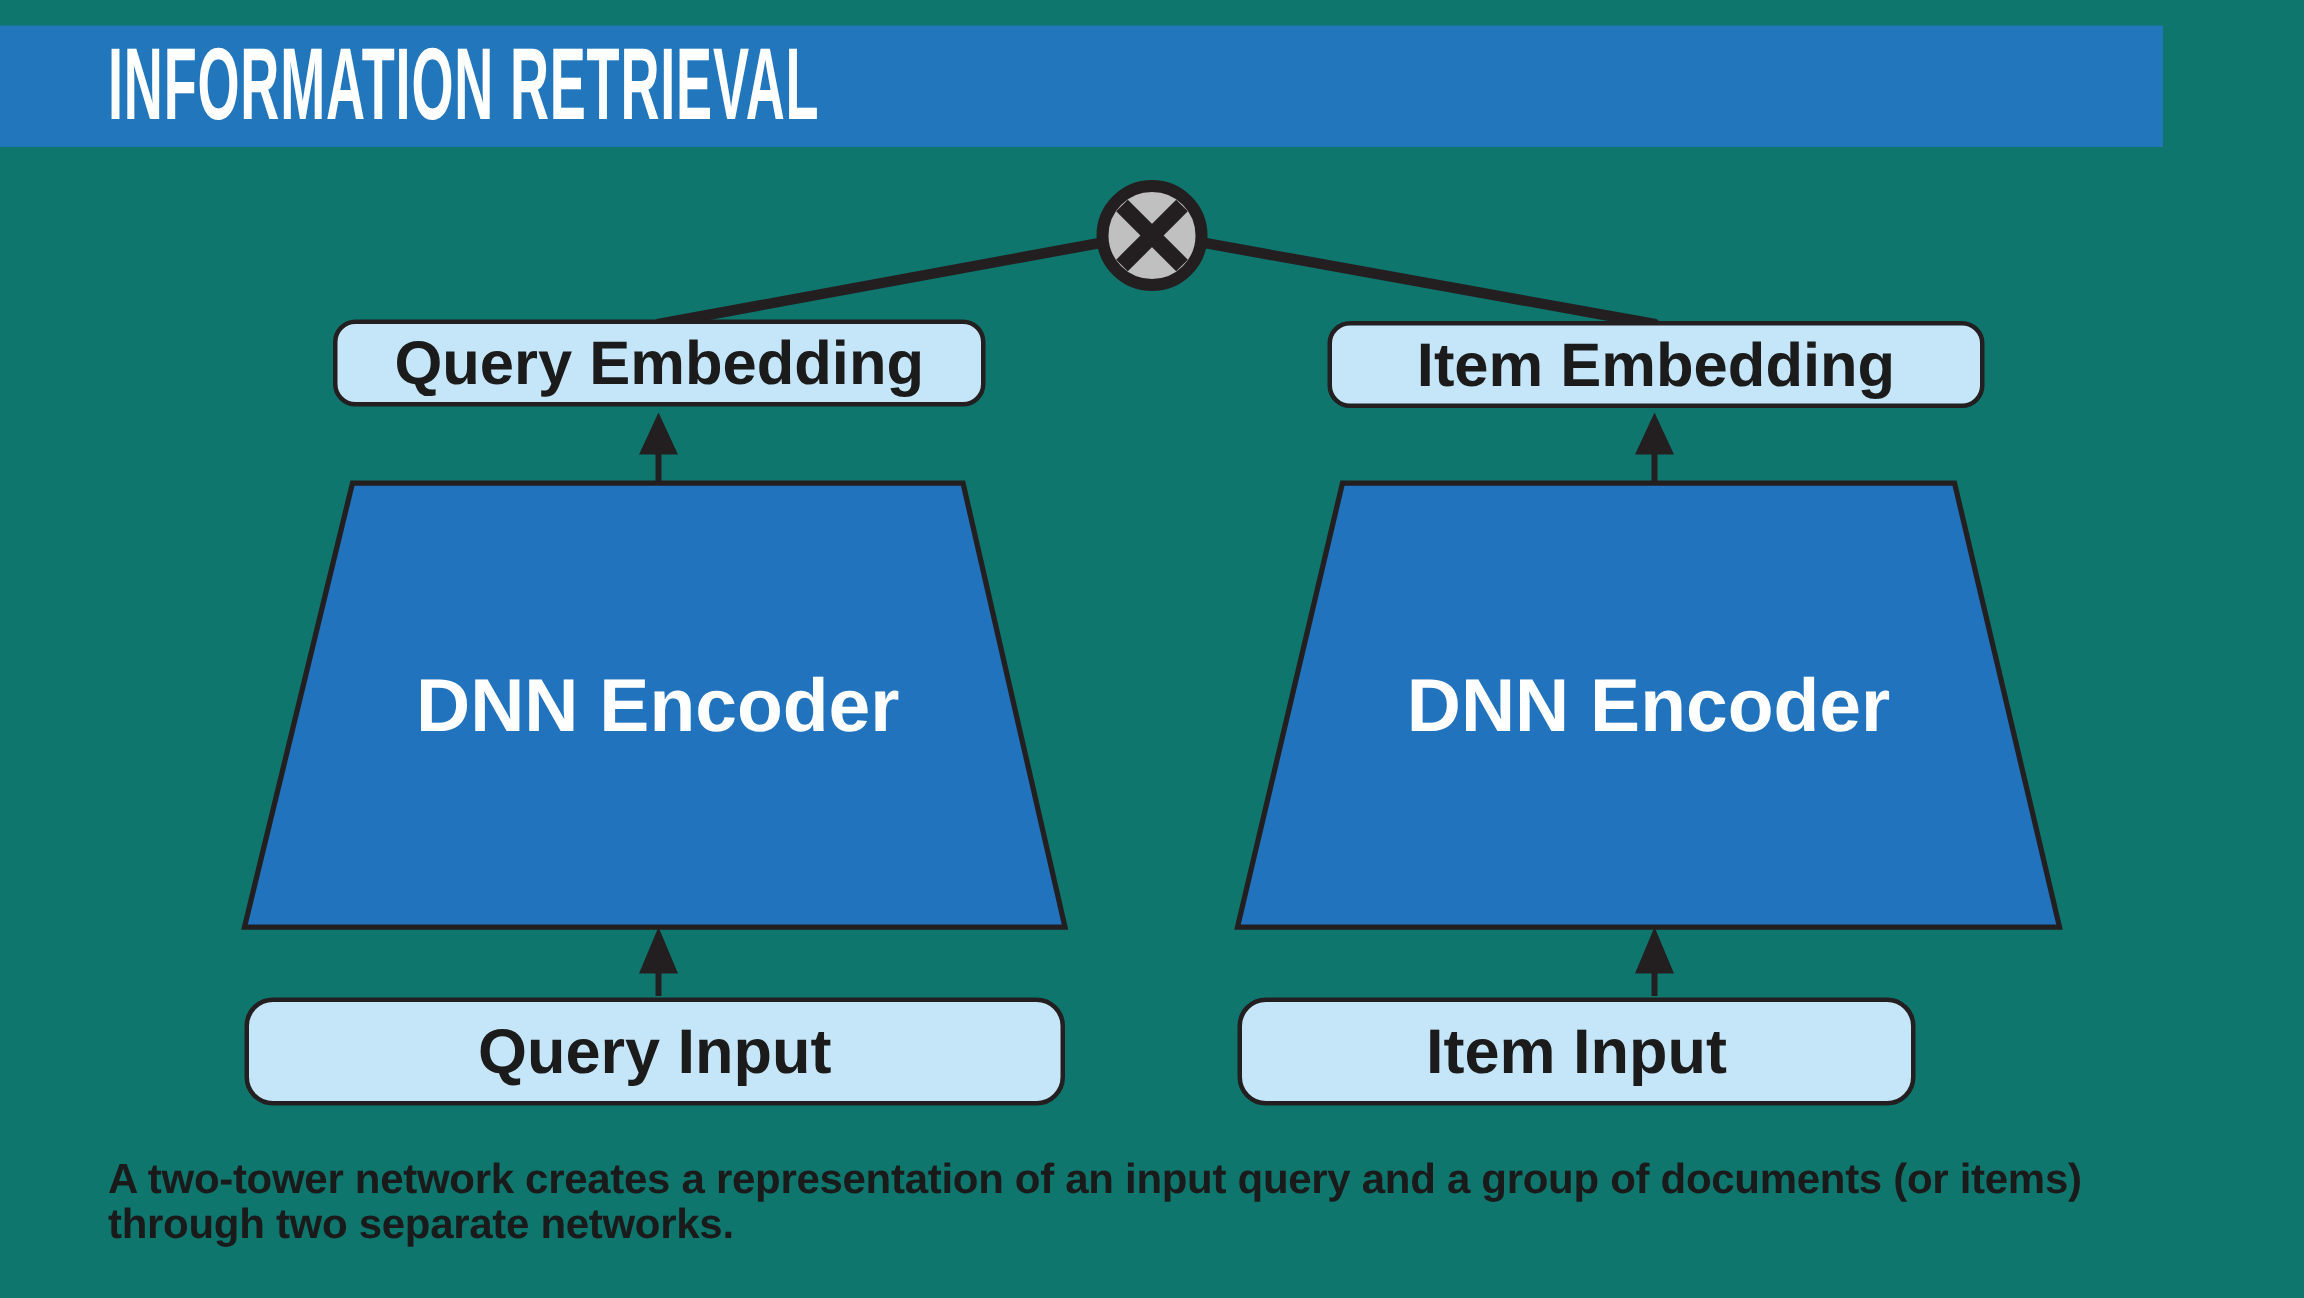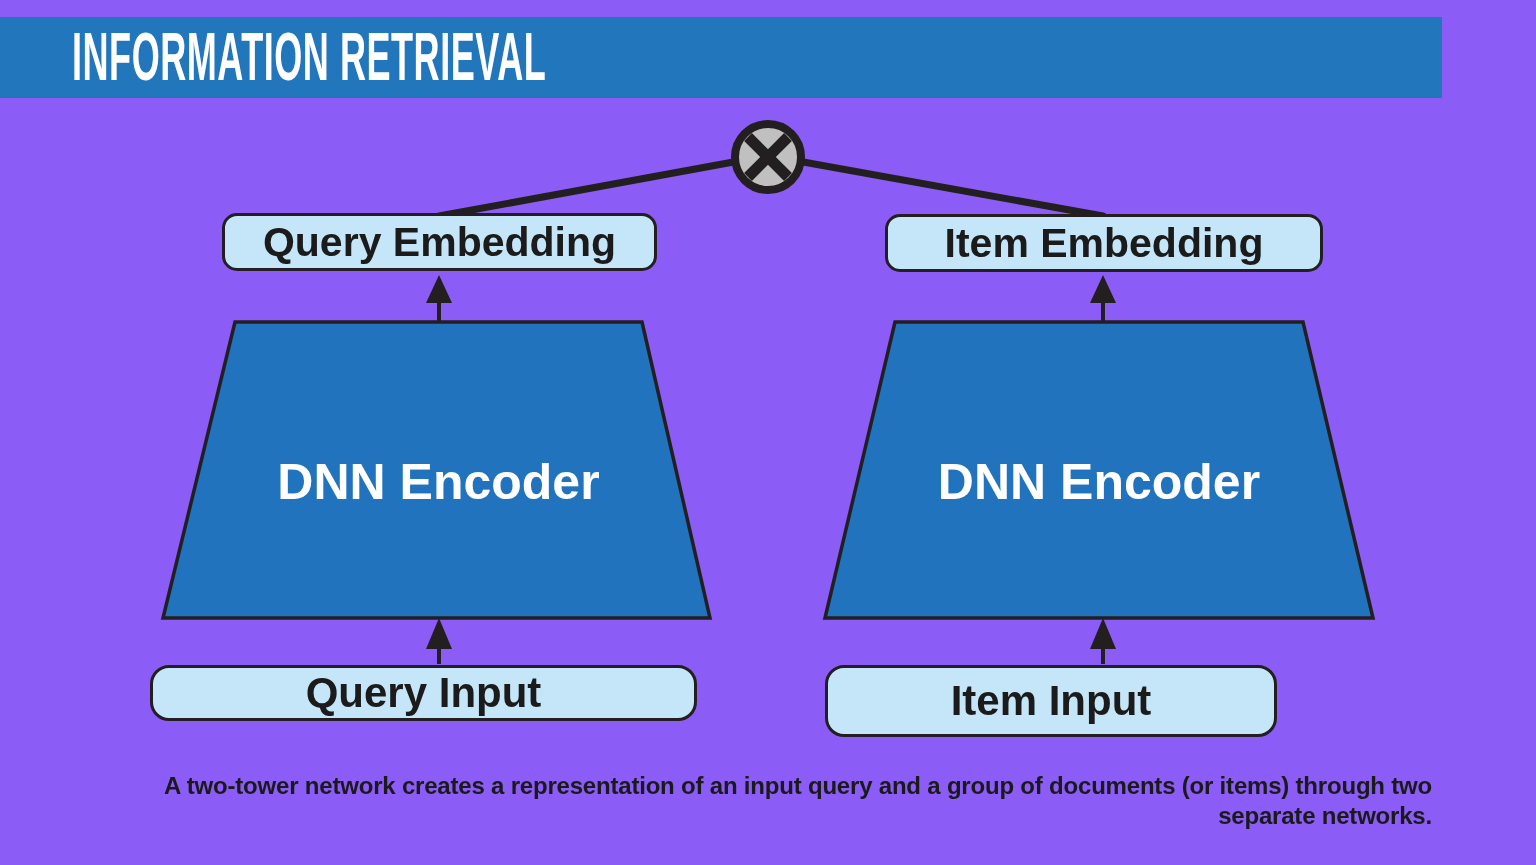--- a/index.html
+++ b/index.html
@@ -1,23 +1,22 @@
 <!DOCTYPE html>
 <html><head>
 <meta charset="utf-8">
 <style>
   html, body { margin: 0; padding: 0; background: #ffffff; }
   .stage {
     position: relative;
     width: 1536px;
     height: 865px;
-    background: #8b5cf6;
+    background: #0f766e;
     overflow: hidden;
     font-family: "Liberation Sans", "DejaVu Sans", sans-serif;
-    text-align: right;
   }
 
   
   .header-bar {
     position: absolute;
     left: 0; top: 17px;
     width: 1442px; height: 81px;
     background: #2276bc;
   }
   .header-title {
@@ -47,47 +46,46 @@
     justify-content: center;
     font-weight: bold;
     color: #1b1b1b;
     white-space: nowrap;
   }
   .embedding-box { border-radius: 15px; font-size: 41px; }
   .input-box     { border-radius: 19px; font-size: 42px; }
 
   .box-query-embedding { left: 222px; top: 213px; width: 435px; height: 58px; }
   .box-item-embedding  { left: 885px; top: 214px; width: 438px; height: 58px; }
-  .box-query-input     { left: 150px; top: 665px; width: 547px; height: 56px; }
+  .box-query-input     { left: 163px; top: 665px; width: 547px; height: 72px; }
   .box-item-input      { left: 825px; top: 665px; width: 452px; height: 72px; }
 
   
   .encoder-label {
     position: absolute;
     top: 322px; height: 296px;
     display: flex;
     align-items: center;
     justify-content: center;
     color: #ffffff;
     font-size: 50px;
     font-weight: bold;
     pointer-events: none;
     white-space: nowrap;
-    margin-top: 12px;
   }
   .encoder-label-left  { left: 163px; width: 551px; }
   .encoder-label-right { left: 825px; width: 548px; }
 
   
   .caption {
     position: absolute;
     left: 72px; top: 771px;
     width: 1360px;
     color: #1a1a1a;
-    font-size: 24px;
+    font-size: 28px;
     font-weight: bold;
     letter-spacing: -0.2px;
   }
   .caption p { margin: 0; line-height: 30px; }
 </style>
 </head>
 <body>
 
 <div class="stage">
 

